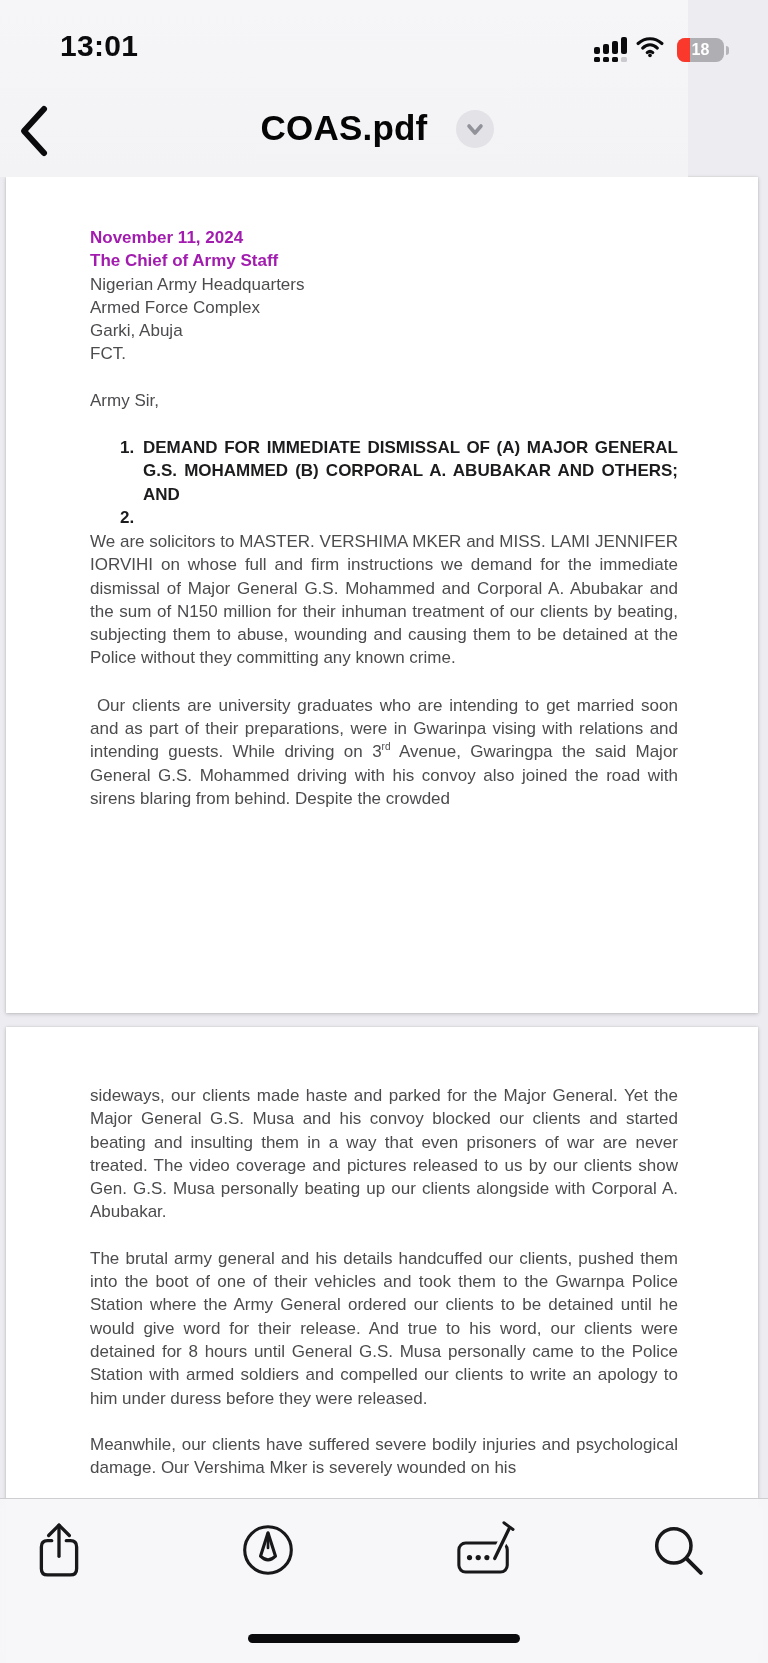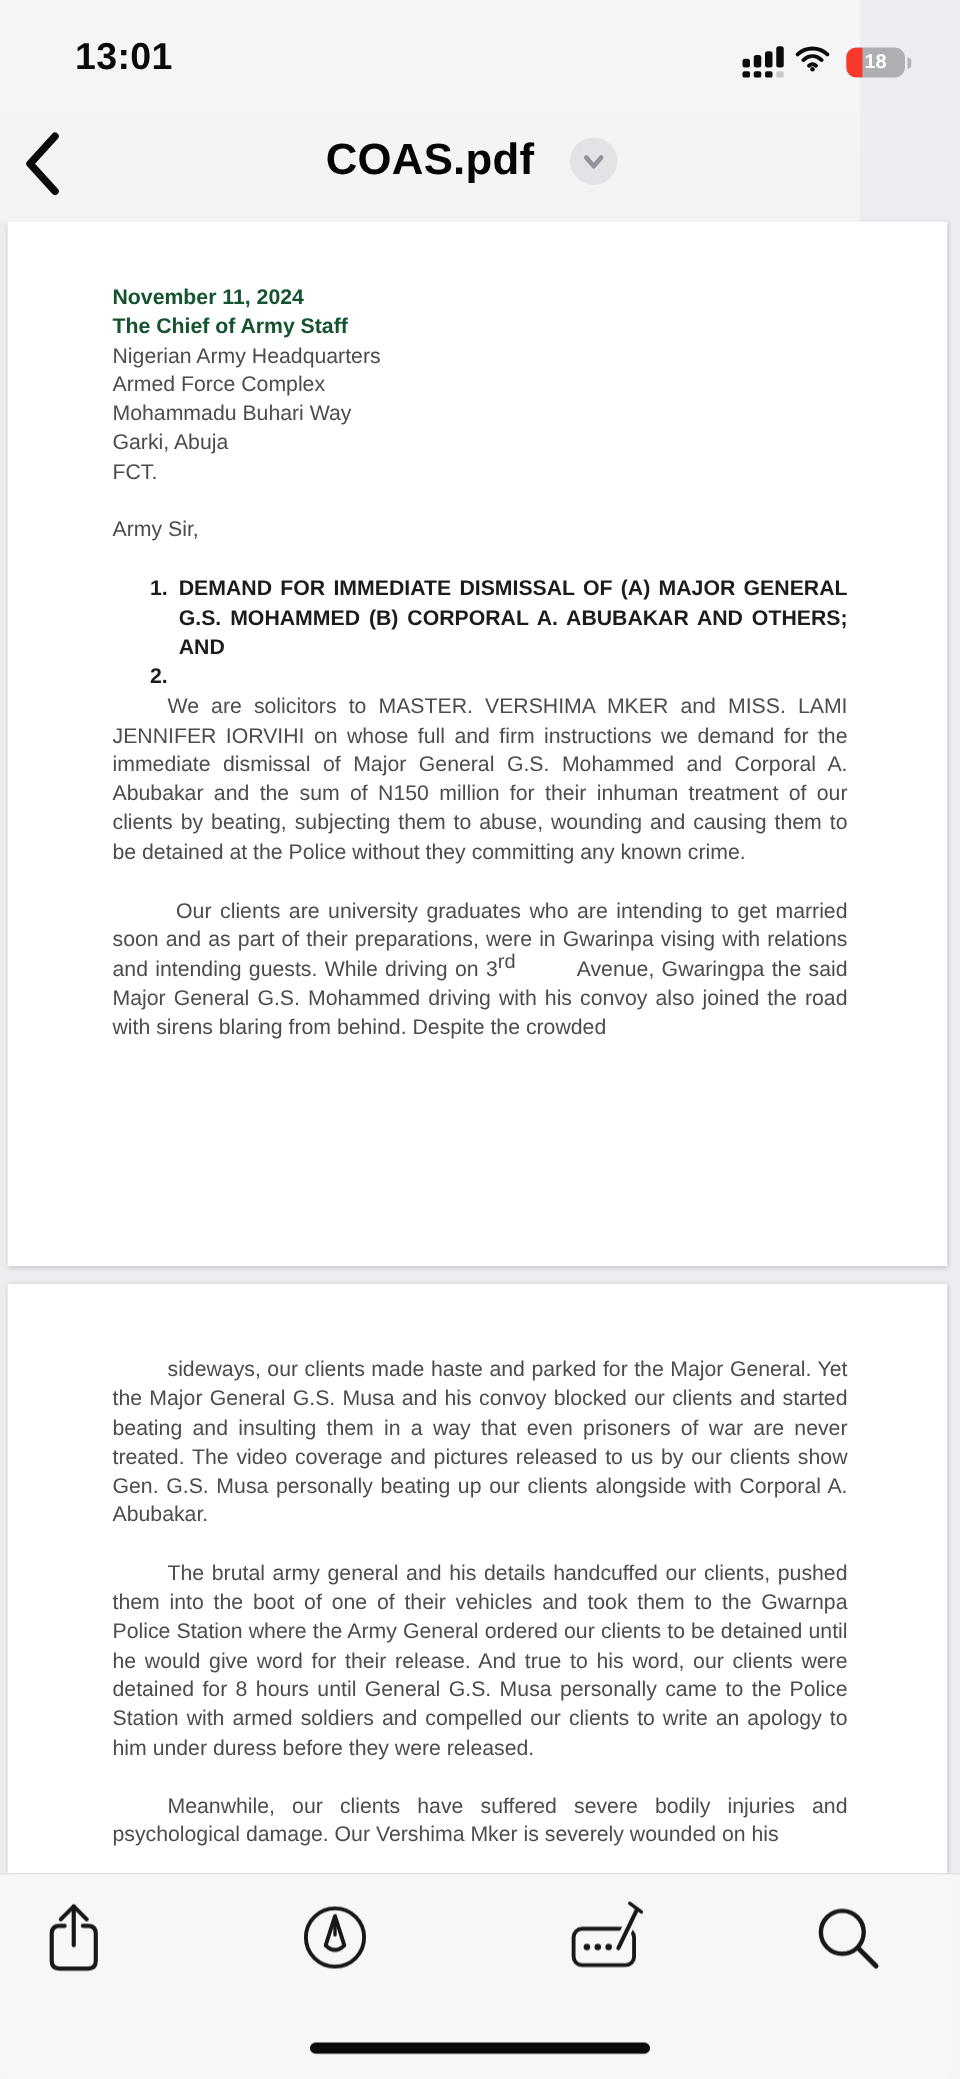--- a/index.html
+++ b/index.html
@@ -49,29 +49,29 @@
   .doc-area{position:absolute;left:0;top:177px;width:768px;height:1486px;}
   .page{
     position:absolute;left:6px;width:752px;background:#ffffff;
     box-shadow:0 1px 4px rgba(0,0,0,.20), 0 0 1px rgba(0,0,0,.14);
     box-sizing:border-box;
     color:#4c4c4f;font-size:17px;line-height:23.3px;
   }
   .page1{top:0;height:836px;padding:49px 80px 0 84px;}
   .page2{top:850px;height:720px;padding:57px 80px 0 84px;}
   .hl{white-space:pre-wrap;}
-  .bold{font-weight:700;color:#14532d;}
+  .bold{font-weight:700;color:#a21caf;}
   .salutation{margin-top:23px;}
   .subject-list{margin-top:24px;}
   .li{position:relative;padding-left:53px;font-weight:700;color:#1c1c1e;text-align:justify;}
   .li .num{position:absolute;left:30px;top:0;}
   .para{margin:24px 0 0 0;text-align:justify;}
-  .para span{white-space:pre-wrap;margin-left:44px;}
+  .para span{white-space:pre-wrap;}
   .page2 .para{margin:0 0 23px 0;}
-  sup{font-size:16px;line-height:0;vertical-align:super;}
+  sup{font-size:10px;line-height:0;vertical-align:super;}
   
   .toolbar{
     position:absolute;left:0;top:1498px;width:768px;height:165px;
     background:rgba(247,247,249,.94);
     border-top:1px solid rgba(60,60,67,.22);
     backdrop-filter:blur(8px);
     z-index:6;
   }
   .tb-btn{position:absolute;top:20px;width:60px;height:62px;display:flex;align-items:center;justify-content:center;cursor:pointer;}
   .home-indicator{
@@ -127,21 +127,20 @@
   </div>
 </div>
 
 <div class="doc-area">
 
   <div class="page page1">
     <div class="hl bold">November 11, 2024</div>
     <div class="hl bold">The Chief of Army Staff</div>
     <div class="hl">Nigerian Army Headquarters</div>
     <div class="hl">Armed Force Complex</div>
-    <div class="hl">Mohammadu Buhari Way</div>
     <div class="hl">Garki, Abuja</div>
     <div class="hl">FCT.</div>
 
     <div class="hl salutation">Army Sir,</div>
 
     <div class="subject-list">
       <div class="li">
         <span class="num">1.</span>
         <span>DEMAND FOR IMMEDIATE DISMISSAL OF (A) MAJOR GENERAL G.S. MOHAMMED (B) CORPORAL A. ABUBAKAR AND OTHERS; AND</span>
       </div>

